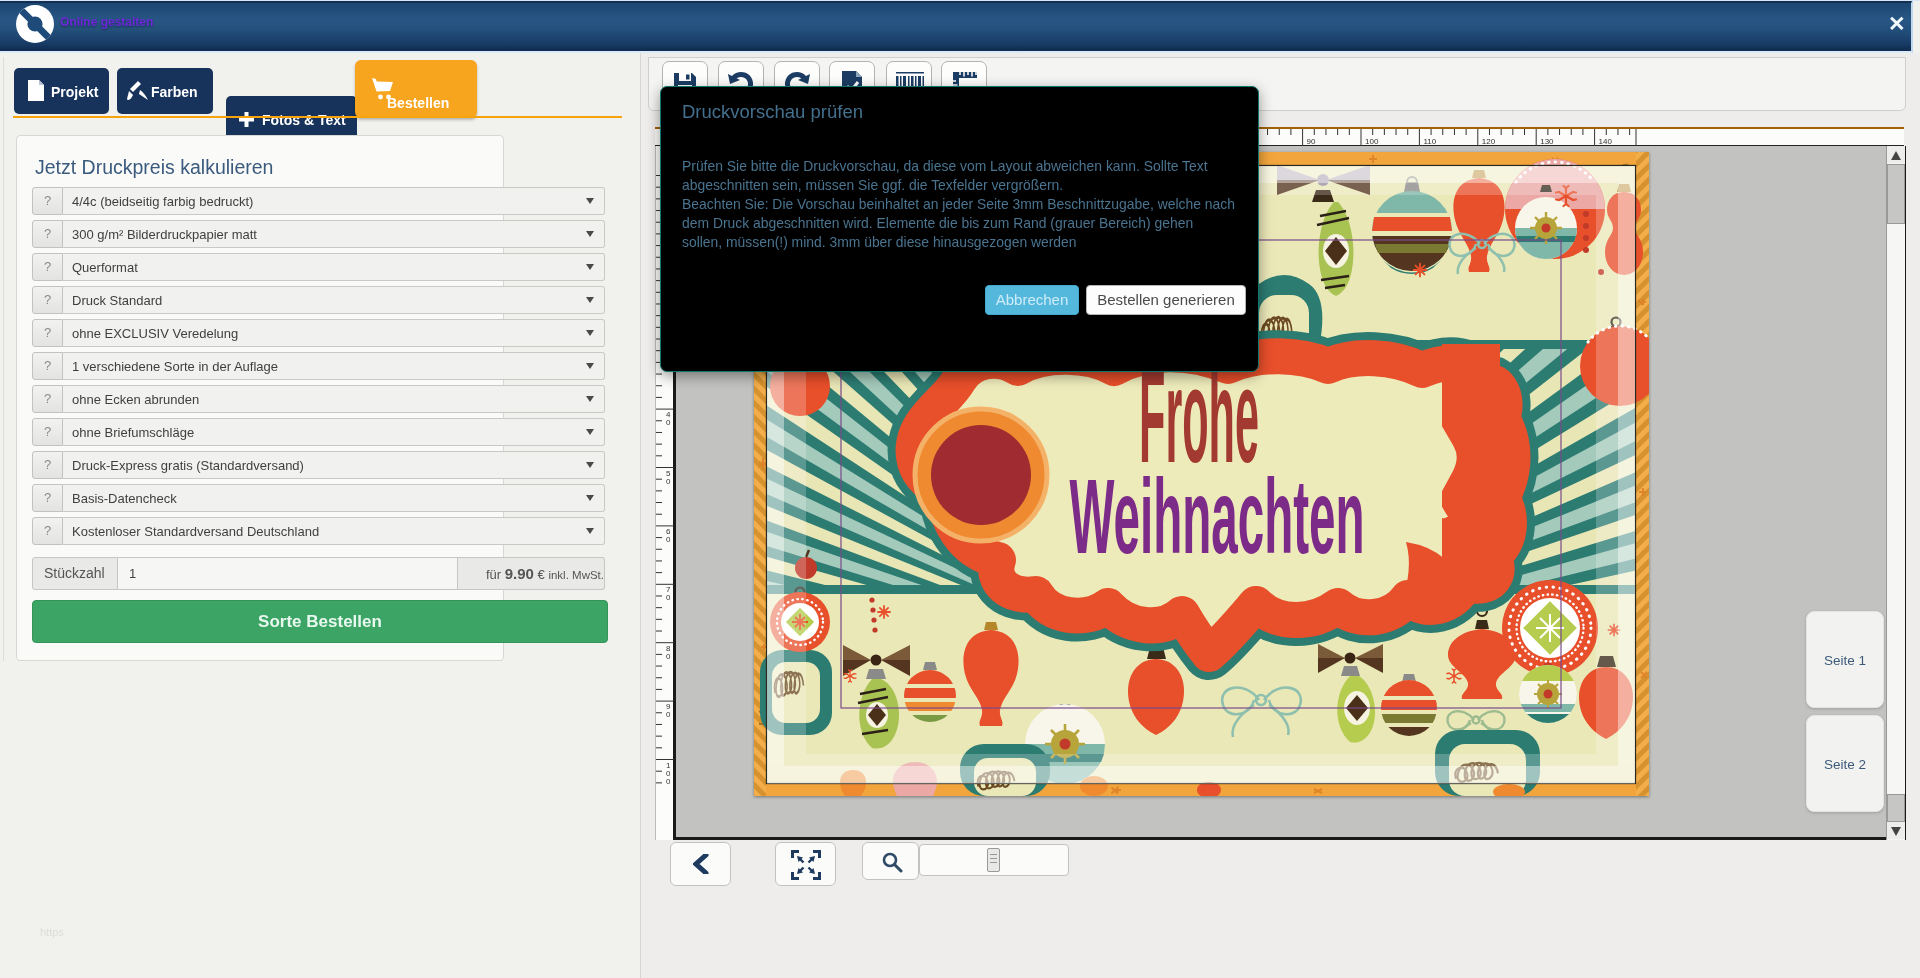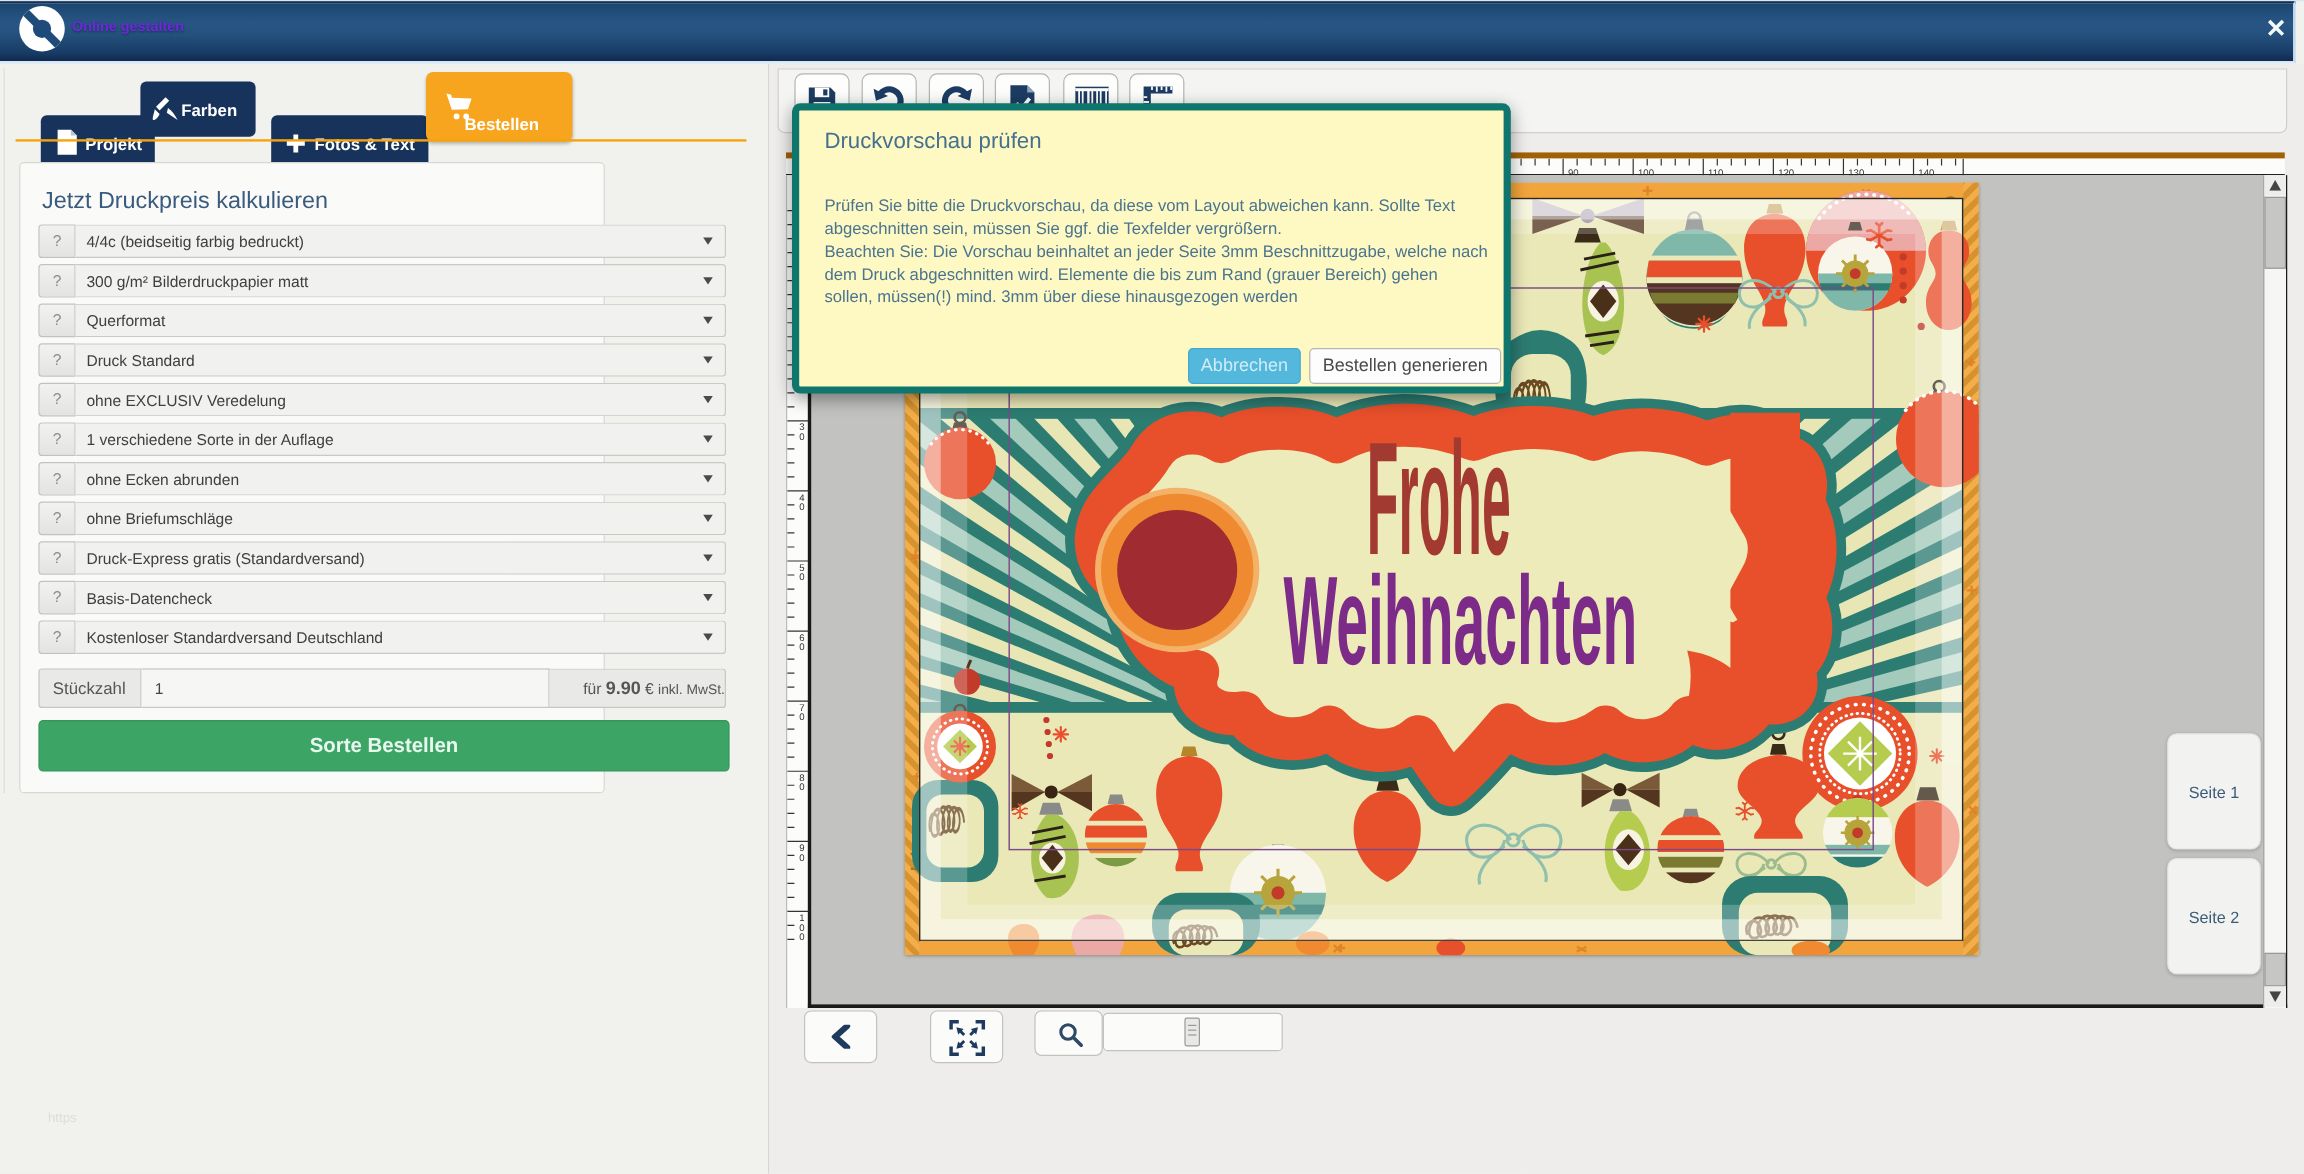--- a/index.html
+++ b/index.html
@@ -36,38 +36,38 @@
   #fainttxt { position:absolute; left:40px; top:926px; font-size:11px; color:#dcdcda; }
   #leftline { position:absolute; left:3px; top:57px; width:1px; height:604px; background:#dcdcda; }
 
   
   #vsep { position:absolute; left:640px; top:53px; width:1px; height:925px; background:#d6d6d4; }
   #rightbg { position:absolute; left:641px; top:53px; width:1279px; height:925px; background:#eeedeb; }
   #toolstrip { position:absolute; left:648px; top:57px; width:1258px; height:54px; background:#f4f4f2; border:1px solid #cfcfcd; border-radius:0 0 6px 6px; }
   .tbtn { position:absolute; top:4px; width:46px; height:46px; background:#fdfdfb; border:1px solid #b4b4b2; border-radius:7px; }
 
   
-  #hruler { position:absolute; left:655px; top:127px; width:1249px; height:19px; background:#fcfcfa; border-top:5px solid #a16207; border-bottom:1px solid #222; }
+  #hruler { position:absolute; left:655px; top:127px; width:1249px; height:19px; background:#fcfcfa; border-top:2px solid #a16207; border-bottom:1px solid #222; }
   #vruler { position:absolute; left:655px; top:146px; width:18px; height:694px; background:#fcfcfa; border-left:1px solid #bbb; }
   
   #viewport { position:absolute; left:673px; top:146px; width:1233px; height:694px; background:#c2c2c0; border-left:3px solid #1a1a1a; border-bottom:3px solid #1a1a1a; border-right:2px solid #1a1a1a; }
 
   
   .seite { position:absolute; left:1806px; width:78px; height:97px; background:#f2f2f0; border:1px solid #e4e4e2; border-radius:8px; box-shadow:0 1px 3px rgba(0,0,0,.18); color:#3c5a78; font-size:13.5px; text-align:center; }
   
   #sbar { position:absolute; left:1886px; top:146px; width:19px; height:694px; background:#f6f6f4; border-left:1px solid #999; }
   .sbtn { position:absolute; left:0; width:18px; height:17px; background:#ededeb; text-align:center; }
   #sthumb1 { position:absolute; left:0; top:18px; width:18px; height:60px; background:#c6c6c4; border:1px solid #999; }
   #sthumb2 { position:absolute; left:0; top:648px; width:18px; height:28px; background:#c6c6c4; border:1px solid #999; }
 
   
   .fbtn { position:absolute; top:842px; height:44px; background:#fbfbf9; border:1px solid #c2c2c0; border-radius:6px; }
 
   
-  #modal { position:absolute; left:660px; top:86px; width:599px; height:242px; background:#fef9c3; border:6px solid #0f766e; border-radius:7px; box-shadow:0 4px 14px rgba(0,0,0,.4); }
+  #modal { position:absolute; left:660px; top:86px; width:599px; height:286px; background:#000000; border:1px solid #0f766e; border-radius:7px; box-shadow:0 4px 14px rgba(0,0,0,.4); }
   #modal h2 { position:absolute; left:21px; top:14px; font-size:18.5px; font-weight:normal; color:#44708e; }
   #modal .body { position:absolute; left:21px; top:70px; width:578px; font-size:13.9px; line-height:19px; color:#4a7490; white-space:nowrap; }
   #mabbrechen { position:absolute; left:324px; top:198px; width:94px; height:30px; background:#54b8dd; border:1px solid #43a9d1; border-radius:4px; color:#cfecf8; font-size:15px; text-align:center; line-height:28px; }
   #mvorschau { position:absolute; left:425px; top:198px; width:160px; height:30px; background:#fdfdfd; border:1px solid #b5b5b3; border-radius:4px; color:#4a4a4a; font-size:15px; text-align:center; line-height:28px; }
 </style>
 </head>
 <body>
 
 <div id="header"></div>
 <div class="abs" style="left:0;top:0;width:1920px;height:1px;background:#d5e6f6"></div>
@@ -79,21 +79,21 @@
     </defs>
   <circle cx="20" cy="20" r="19" fill="#fff"></circle>
   <circle cx="20" cy="20" r="7.6" fill="#1e4b79"></circle>
   <g clip-path="url(#lc)">
       <rect x="-6" y="16.6" width="52" height="6.8" fill="#1e4b79" transform="rotate(45 20 20)"></rect>
     </g>
 </svg>
 <div id="apptitle">Online gestalten</div>
 <div id="closex">✕</div>
 
-<div class="tab" id="tab1" style="left:34px; width:95px;margin-top:28px;">
+<div class="tab" id="tab1" style="left:14px; width:95px;">
   <svg class="abs" style="left:13px;top:12px" width="18" height="22" viewBox="0 0 18 22">
     <path d="M1 0 h11 l5 5 v16 h-16 z" fill="#fff"></path>
     <path d="M12 0 l5 5 h-5 z" fill="#b9c4d4"></path>
   </svg>
   <span class="lbl" style="left:37px">Projekt</span>
 </div>
 <div class="tab" id="tab2" style="left:117px; width:96px;">
   <svg class="abs" style="left:10px;top:12px" width="22" height="22" viewBox="0 0 22 22">
     <path d="M3 9 l8 -8 3 3 -8 8 z" fill="#fff"></path>
     <path d="M2 11 l4 4 c0 0 -2 5 -5 5 c-2 0 0 -4 1 -9 z" fill="#fff"></path>

